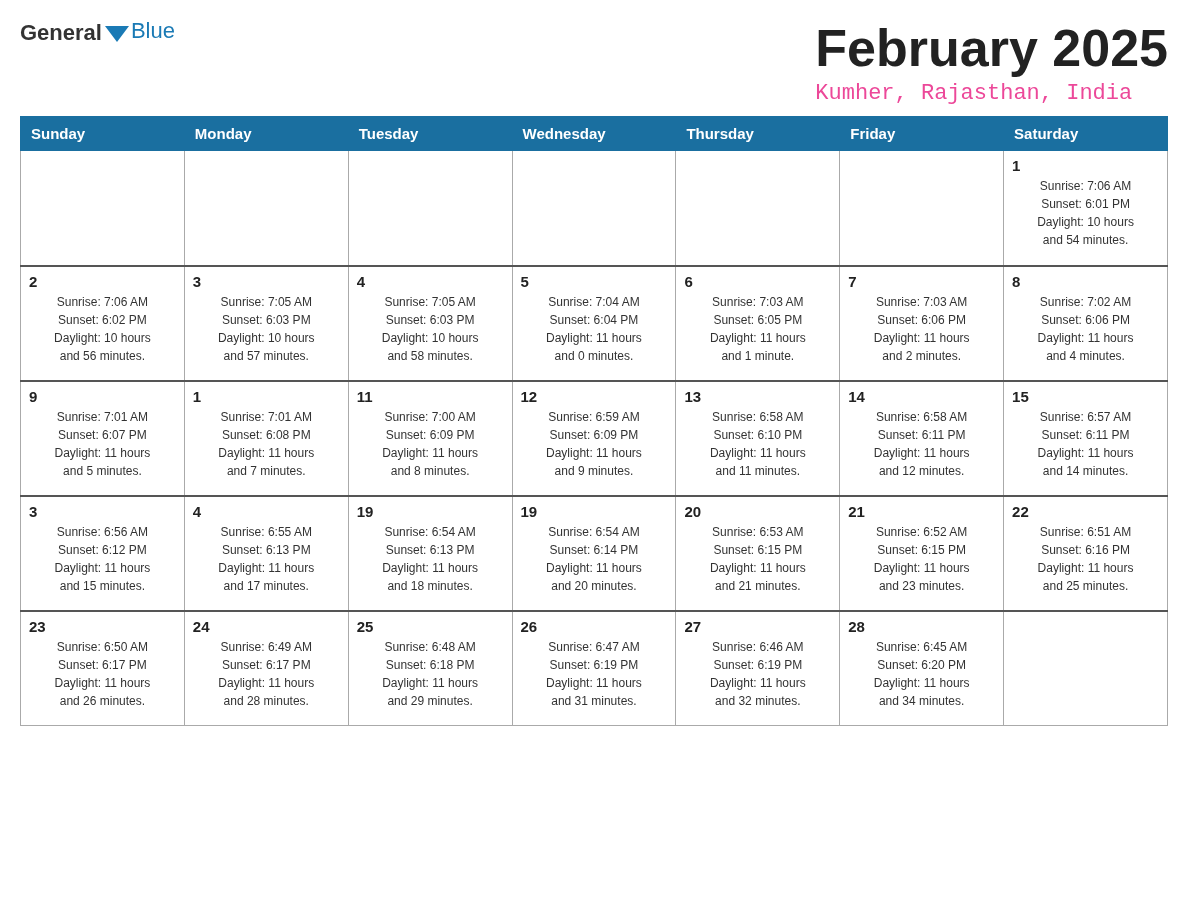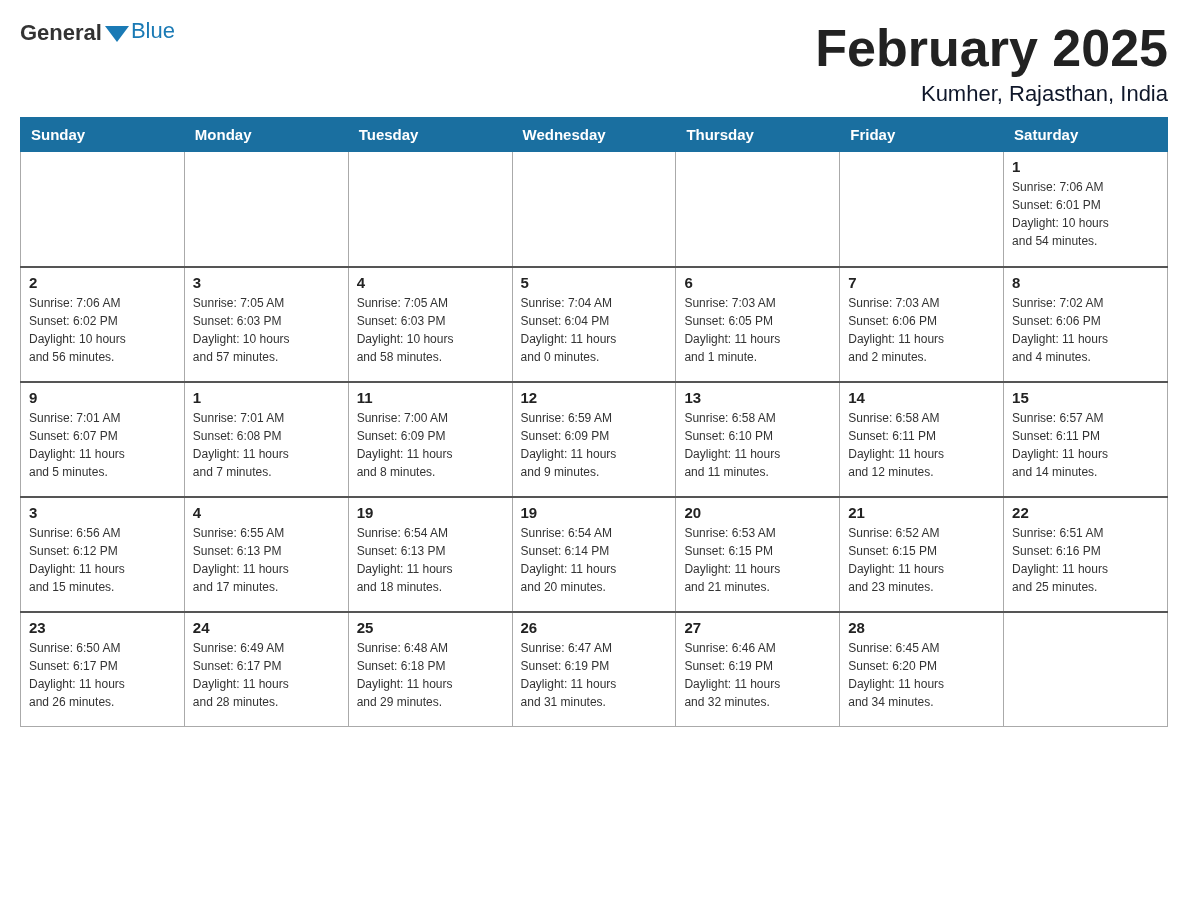--- a/index.html
+++ b/index.html
@@ -39,32 +39,32 @@
       margin-top: 2px;
     }
     .logo-blue {
       color: #1a7ab5;
       font-size: 22px;
       font-weight: normal;
       margin-top: -2px;
       margin-left: 2px;
     }
     .title-block {
-      text-align: right;
     }
     .calendar-title {
       font-size: 52px;
       font-weight: bold;
       color: #222;
       line-height: 1.1;
     }
     .calendar-subtitle {
       font-size: 22px;
-      color: #0f172a;
+      color: #ec4899;
       margin-top: 4px;
+      font-family: Liberation Mono, monospace;
     }
     .calendar {
       width: 100%;
       border-collapse: collapse;
       margin-top: 8px;
       padding-left: 15px;
     }
     .calendar th {
       background-color: #1a6fa0;
       color: #fff;
@@ -88,20 +88,21 @@
     .day-number {
       font-size: 15px;
       font-weight: bold;
       color: #222;
       margin-bottom: 3px;
     }
     .day-info {
       font-size: 12px;
       color: #333;
       line-height: 1.5;
+      text-align: center;
     }
     .empty-cell {
       background: #f9f9f9;
     }
     .row-first td {
       border-top: 2px solid #555;
     }
   </style>
 </head>
 <body>

